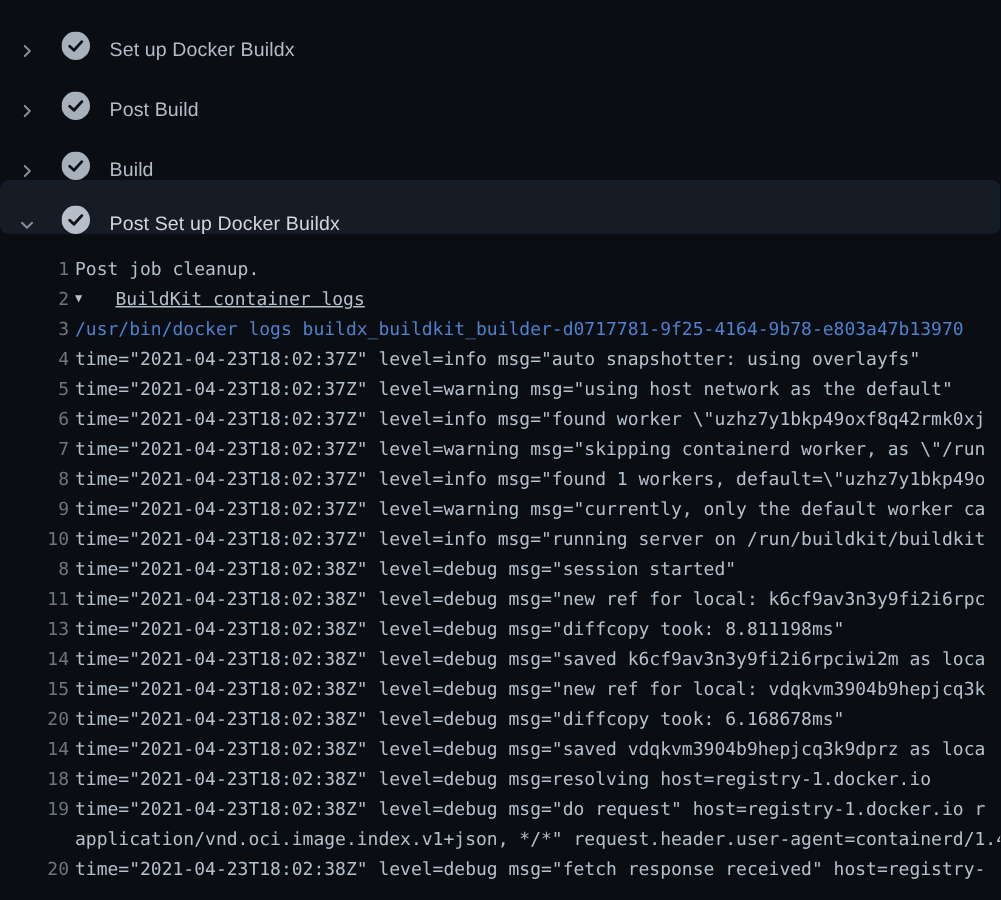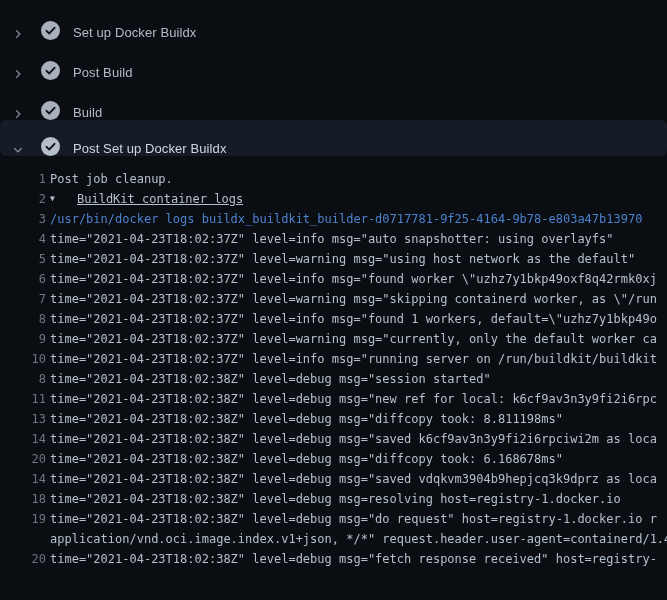--- a/index.html
+++ b/index.html
@@ -220,20 +220,25 @@
       
       <span class="txt">time="2021-04-23T18:02:38Z" level=debug msg="diffcopy took: 8.811198ms"</span>
     </div>
 
     <div class="log-row normal indent1">
       <span class="num">14</span>
       
       <span class="txt">time="2021-04-23T18:02:38Z" level=debug msg="saved k6cf9av3n3y9fi2i6rpciwi2m as loca</span>
     </div>
 
+    <div class="log-row normal indent1">
+      <span class="num">15</span>
+      
+      <span class="txt">time="2021-04-23T18:02:38Z" level=debug msg="new ref for local: vdqkvm3904b9hepjcq3k</span>
+    </div>
 
     <div class="log-row normal indent1">
       <span class="num">20</span>
       
       <span class="txt">time="2021-04-23T18:02:38Z" level=debug msg="diffcopy took: 6.168678ms"</span>
     </div>
 
     <div class="log-row normal indent1">
       <span class="num">14</span>
       

